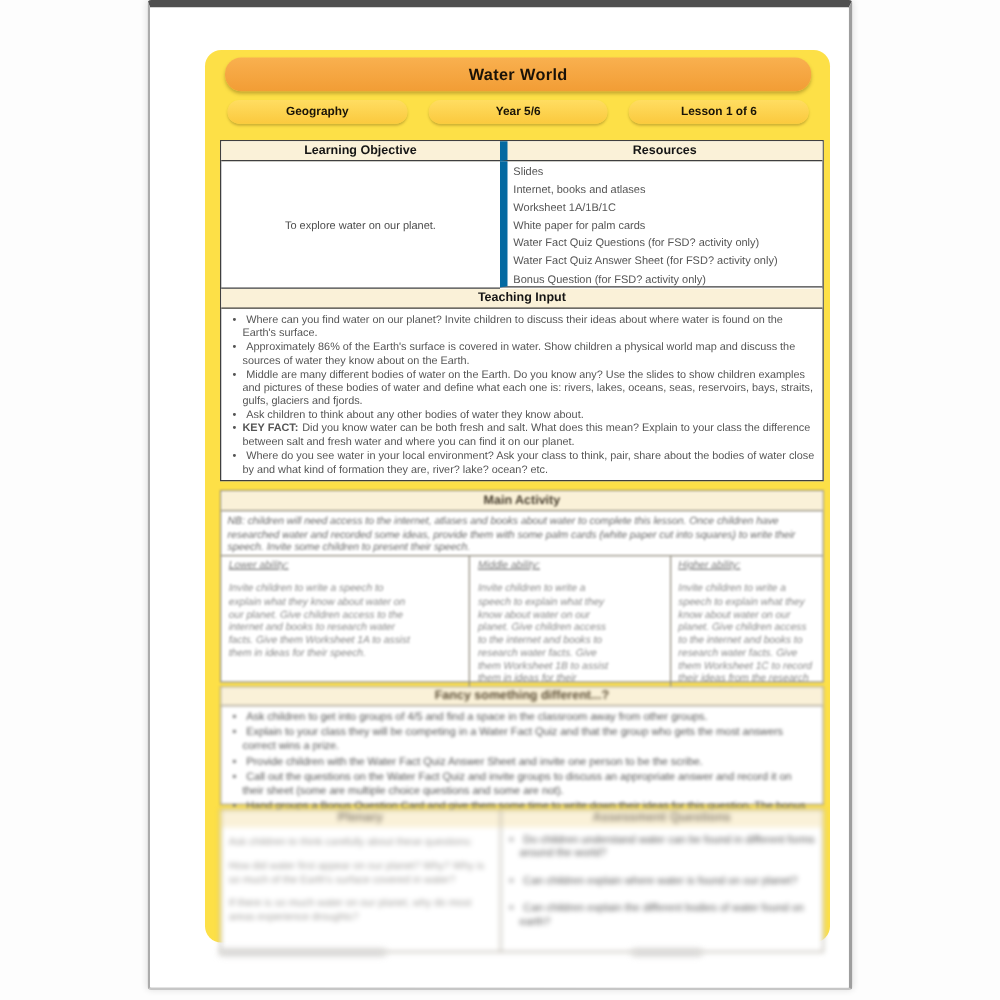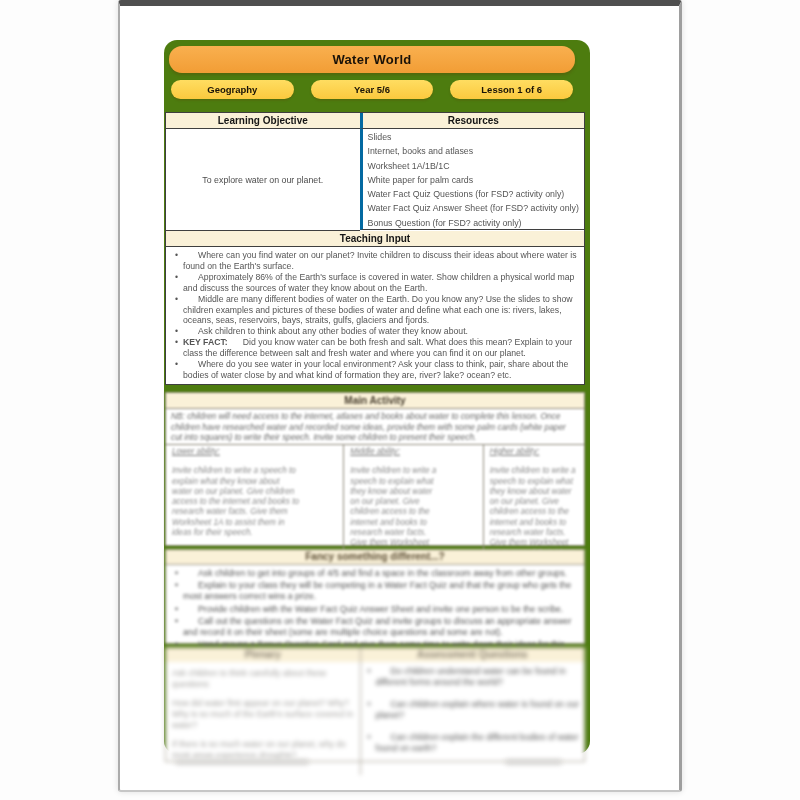--- a/index.html
+++ b/index.html
@@ -6,22 +6,22 @@
     font-family:"Liberation Sans",sans-serif;-webkit-font-smoothing:antialiased;}
   .stage{position:relative;width:800px;height:800px;overflow:hidden;background:#fdfdfd;}
 
   
   .sheet{position:absolute;left:118px;top:0;width:564px;height:792px;background:#ffffff;
     box-sizing:border-box;border-top:6px solid #4f4f4f;border-left:2px solid #ababab;
     border-right:3px solid #9e9e9e;border-bottom:2px solid #c6c6c6;border-radius:3px;
     box-shadow:0 0 6px rgba(0,0,0,.12);}
 
   
-  .panel{position:absolute;left:44px;top:34px;width:426px;height:714px;background:#4d7c0f;
-    border-radius:13px;box-sizing:border-box;padding:0 5px 0 1px;}
+  .panel{position:absolute;left:44px;top:34px;width:500px;height:714px;background:#fde047;
+    border-radius:13px;box-sizing:border-box;padding:0 5px 0 12px;}
 
   .title-bar{margin:6px 10px 0 4px;height:27px;line-height:27px;text-align:center;
     background:linear-gradient(#f9b04f,#f29d35);border-radius:13px;
     box-shadow:0 2px 3px rgba(92,62,10,.35);font-weight:bold;font-size:13px;color:#1a1208;
     letter-spacing:.3px;}
 
   .pills{display:flex;gap:17px;margin:7px 12px 0 6px;}
   .pill{flex:1;height:19px;line-height:19px;text-align:center;border-radius:10px;
     background:linear-gradient(#ffdd61,#fbc93e);box-shadow:0 1.5px 2px rgba(92,62,10,.3);
     font-weight:bold;font-size:9.5px;color:#191307;}
@@ -34,33 +34,33 @@
   .tbl-d{margin-top:3px;border:1px solid #a8a296;filter:blur(2px);}
 
   .hdr{background:#faf1d8;text-align:center;font-weight:bold;}
   .hdr-a{font-size:10px;height:15px;line-height:15px;color:#151515;border-bottom:1px solid #3f3f3f;}
   .hdr-b{font-size:10px;height:15px;line-height:15px;color:#4a4030;border-bottom:1px solid #8f8a7c;}
   .hdr-c{font-size:10px;height:14px;line-height:14px;color:#5a4c33;border-bottom:1px solid #9c968a;}
   .hdr-d{font-size:10px;height:14px;line-height:14px;color:#8c8475;}
 
   .grid2{display:grid;grid-template-columns:46.3% 53.7%;}
   .grid2>.c2{border-left:1px solid currentColor;}
-  .tbl-a .grid2>.c2{border-left:3px solid #0369a1;}
+  .tbl-a .grid2>.c2{border-left:6px solid #0369a1;}
   .tbl-d .grid2>.c2{border-left:1px solid #a8a296;}
 
   .lo-cell{height:101px;display:flex;align-items:center;justify-content:center;
     font-size:8.8px;color:#4c4c4c;border-bottom:1px solid #3f3f3f;}
   .res-cell{height:101px;box-sizing:border-box;padding:1px 5px;font-size:8.8px;
     line-height:14.3px;color:#555;border-bottom:1px solid #3f3f3f;}
 
   .ti-body{box-sizing:border-box;height:137px;padding:3px 6px 0 4px;filter:blur(0.45px);}
   ul.blist{list-style:none;margin:0;padding:0;}
   ul.blist li{display:flex;font-size:8.7px;line-height:10.9px;color:#555;}
   ul.blist .blt{width:13px;text-align:center;flex:none;}
-  ul.blist b{margin-right:15px;}
+  ul.blist b{margin-right:3px;}
 
   .nb-cell{box-sizing:border-box;height:36px;padding:2px 5px;font-size:8.3px;line-height:10.6px;
     font-style:italic;color:#6b6b6b;border-bottom:1px solid #8f8a7c;}
   .abil{display:grid;grid-template-columns:1fr 1fr 1fr;height:100px;}
   .abil>div{box-sizing:border-box;padding:2px 6px;font-size:8.2px;line-height:10.3px;color:#8c8c8c;font-style:italic;}
   .abil>div+div{border-left:1px solid #8f8a7c;margin-left:38px;}
   .abil .glabel{text-decoration:underline;color:#7d7d7d;display:block;margin-bottom:9px;}
 
   .fancy-body{box-sizing:border-box;height:78px;padding:3px 6px 0 4px;}
   .fancy-body li{font-size:8.2px;line-height:9.4px;color:#9b9b9b;margin-bottom:1.5px;}

